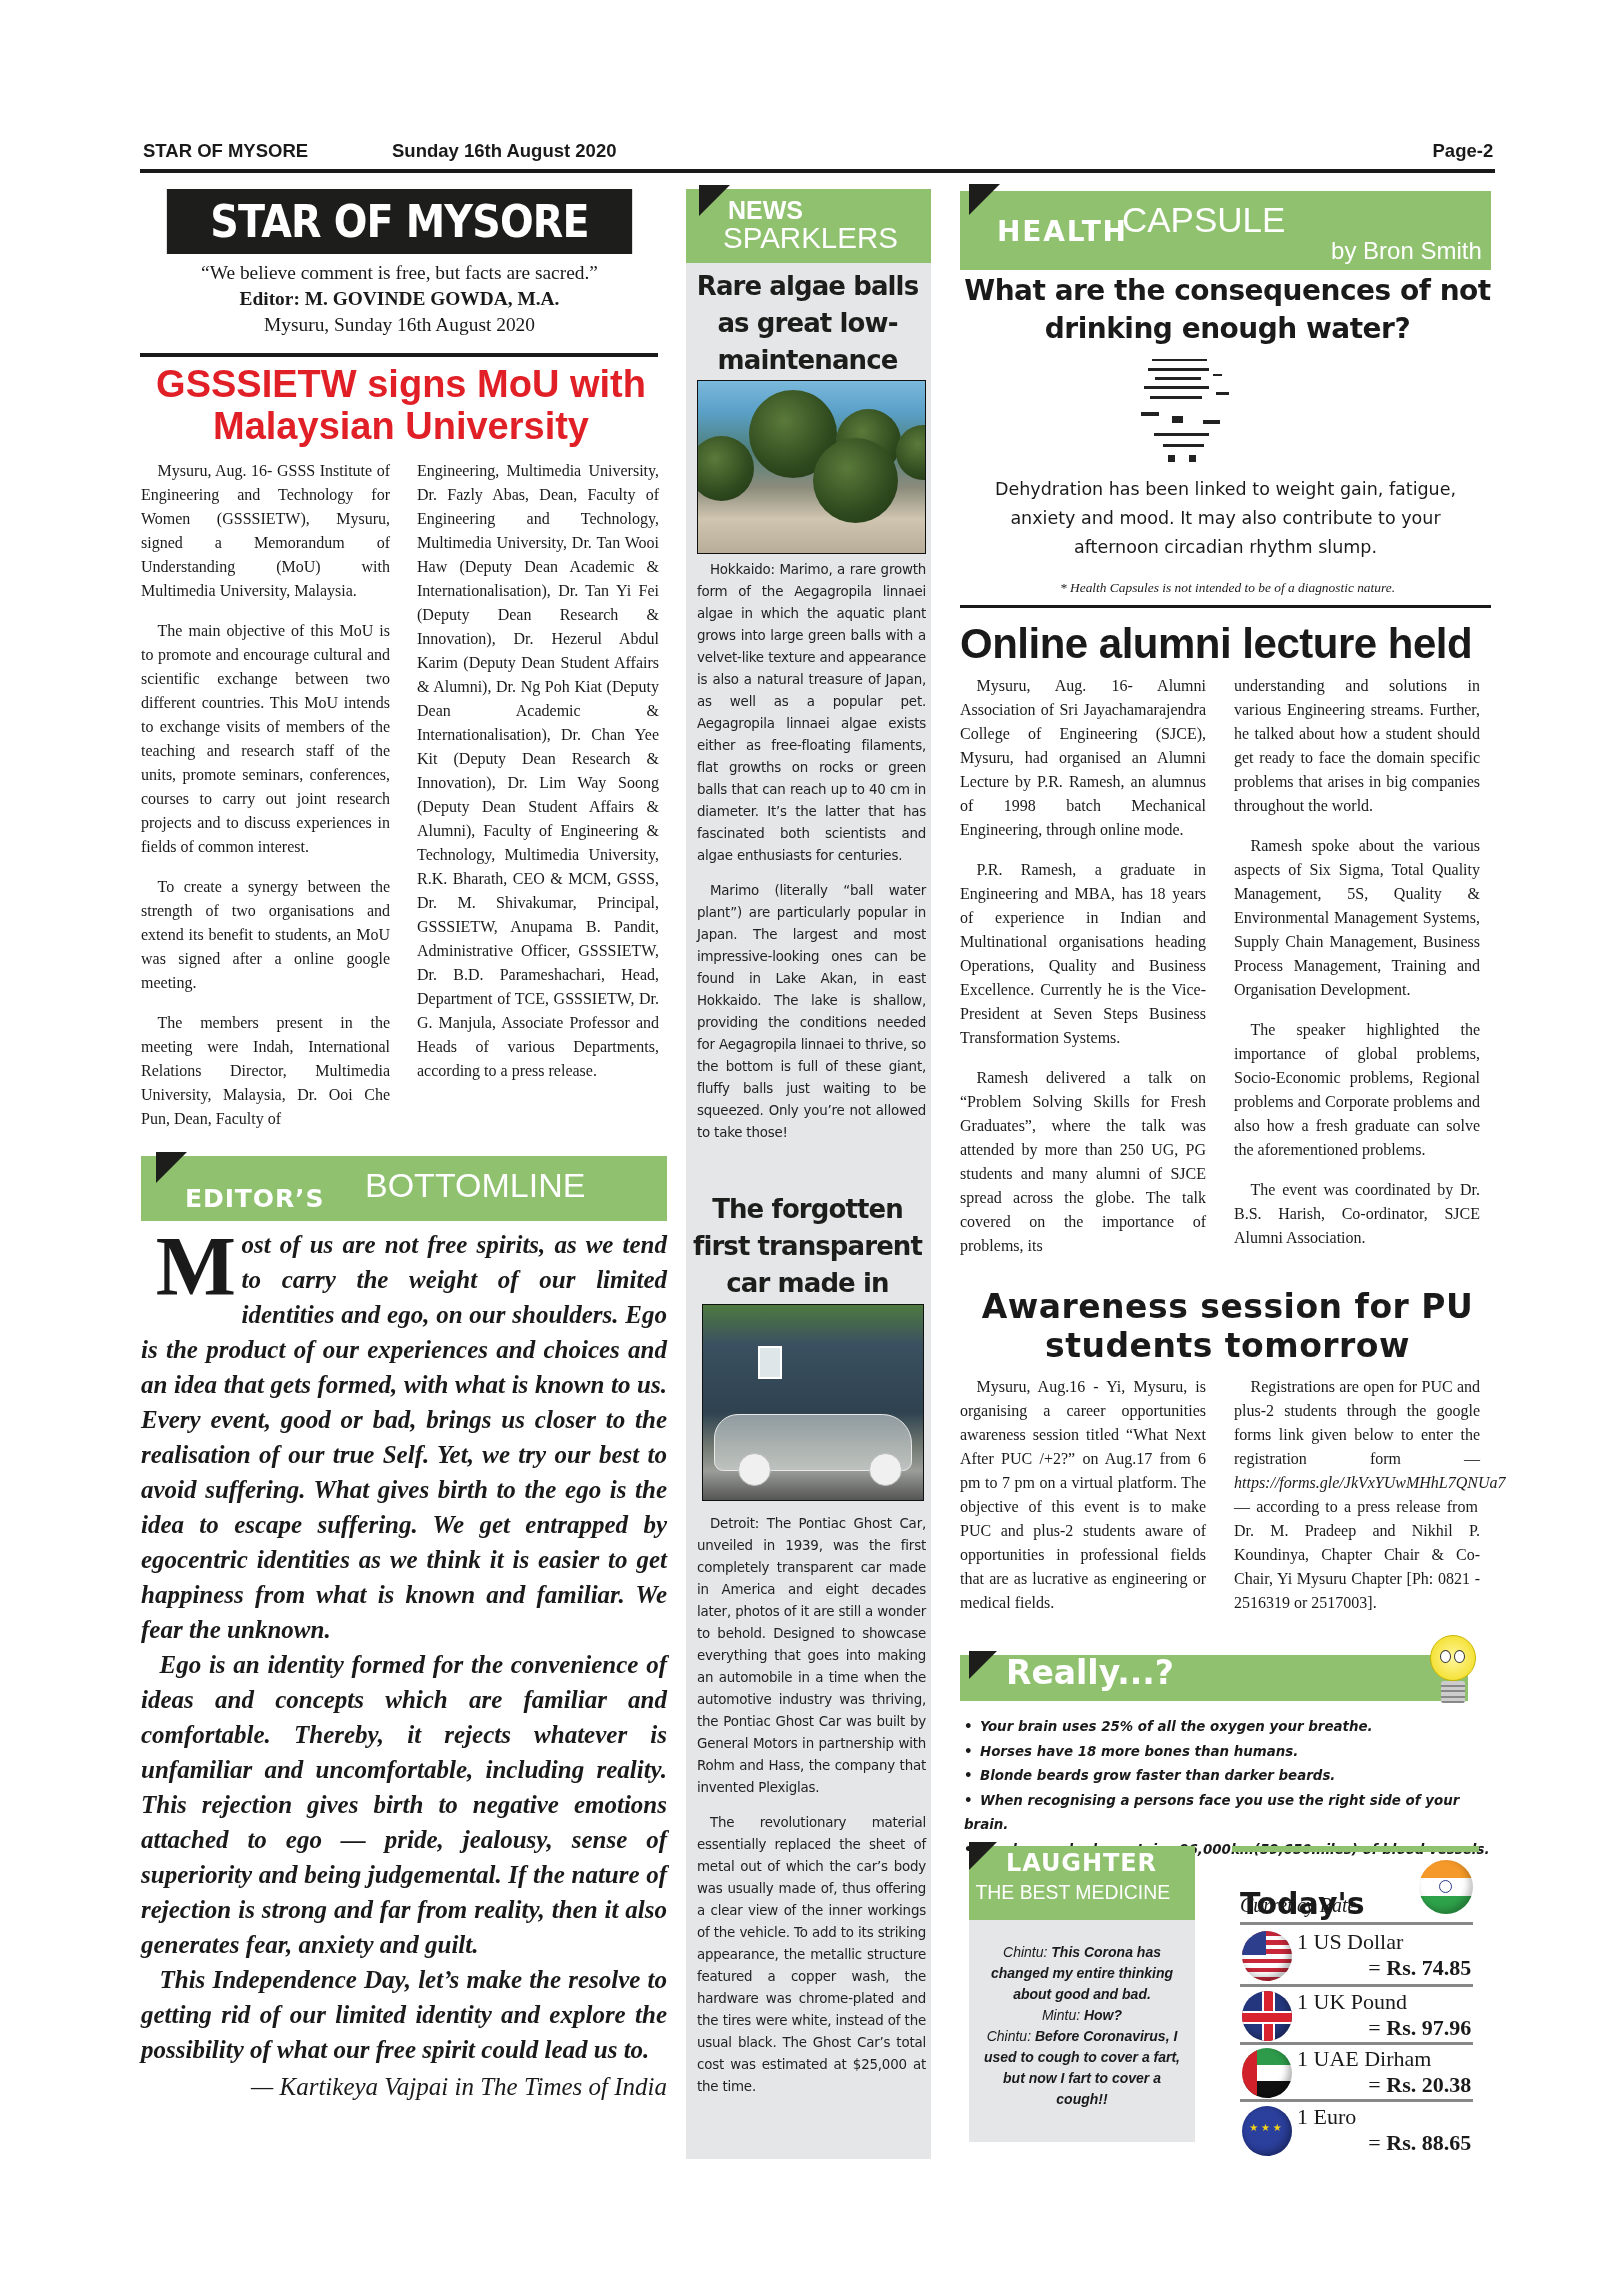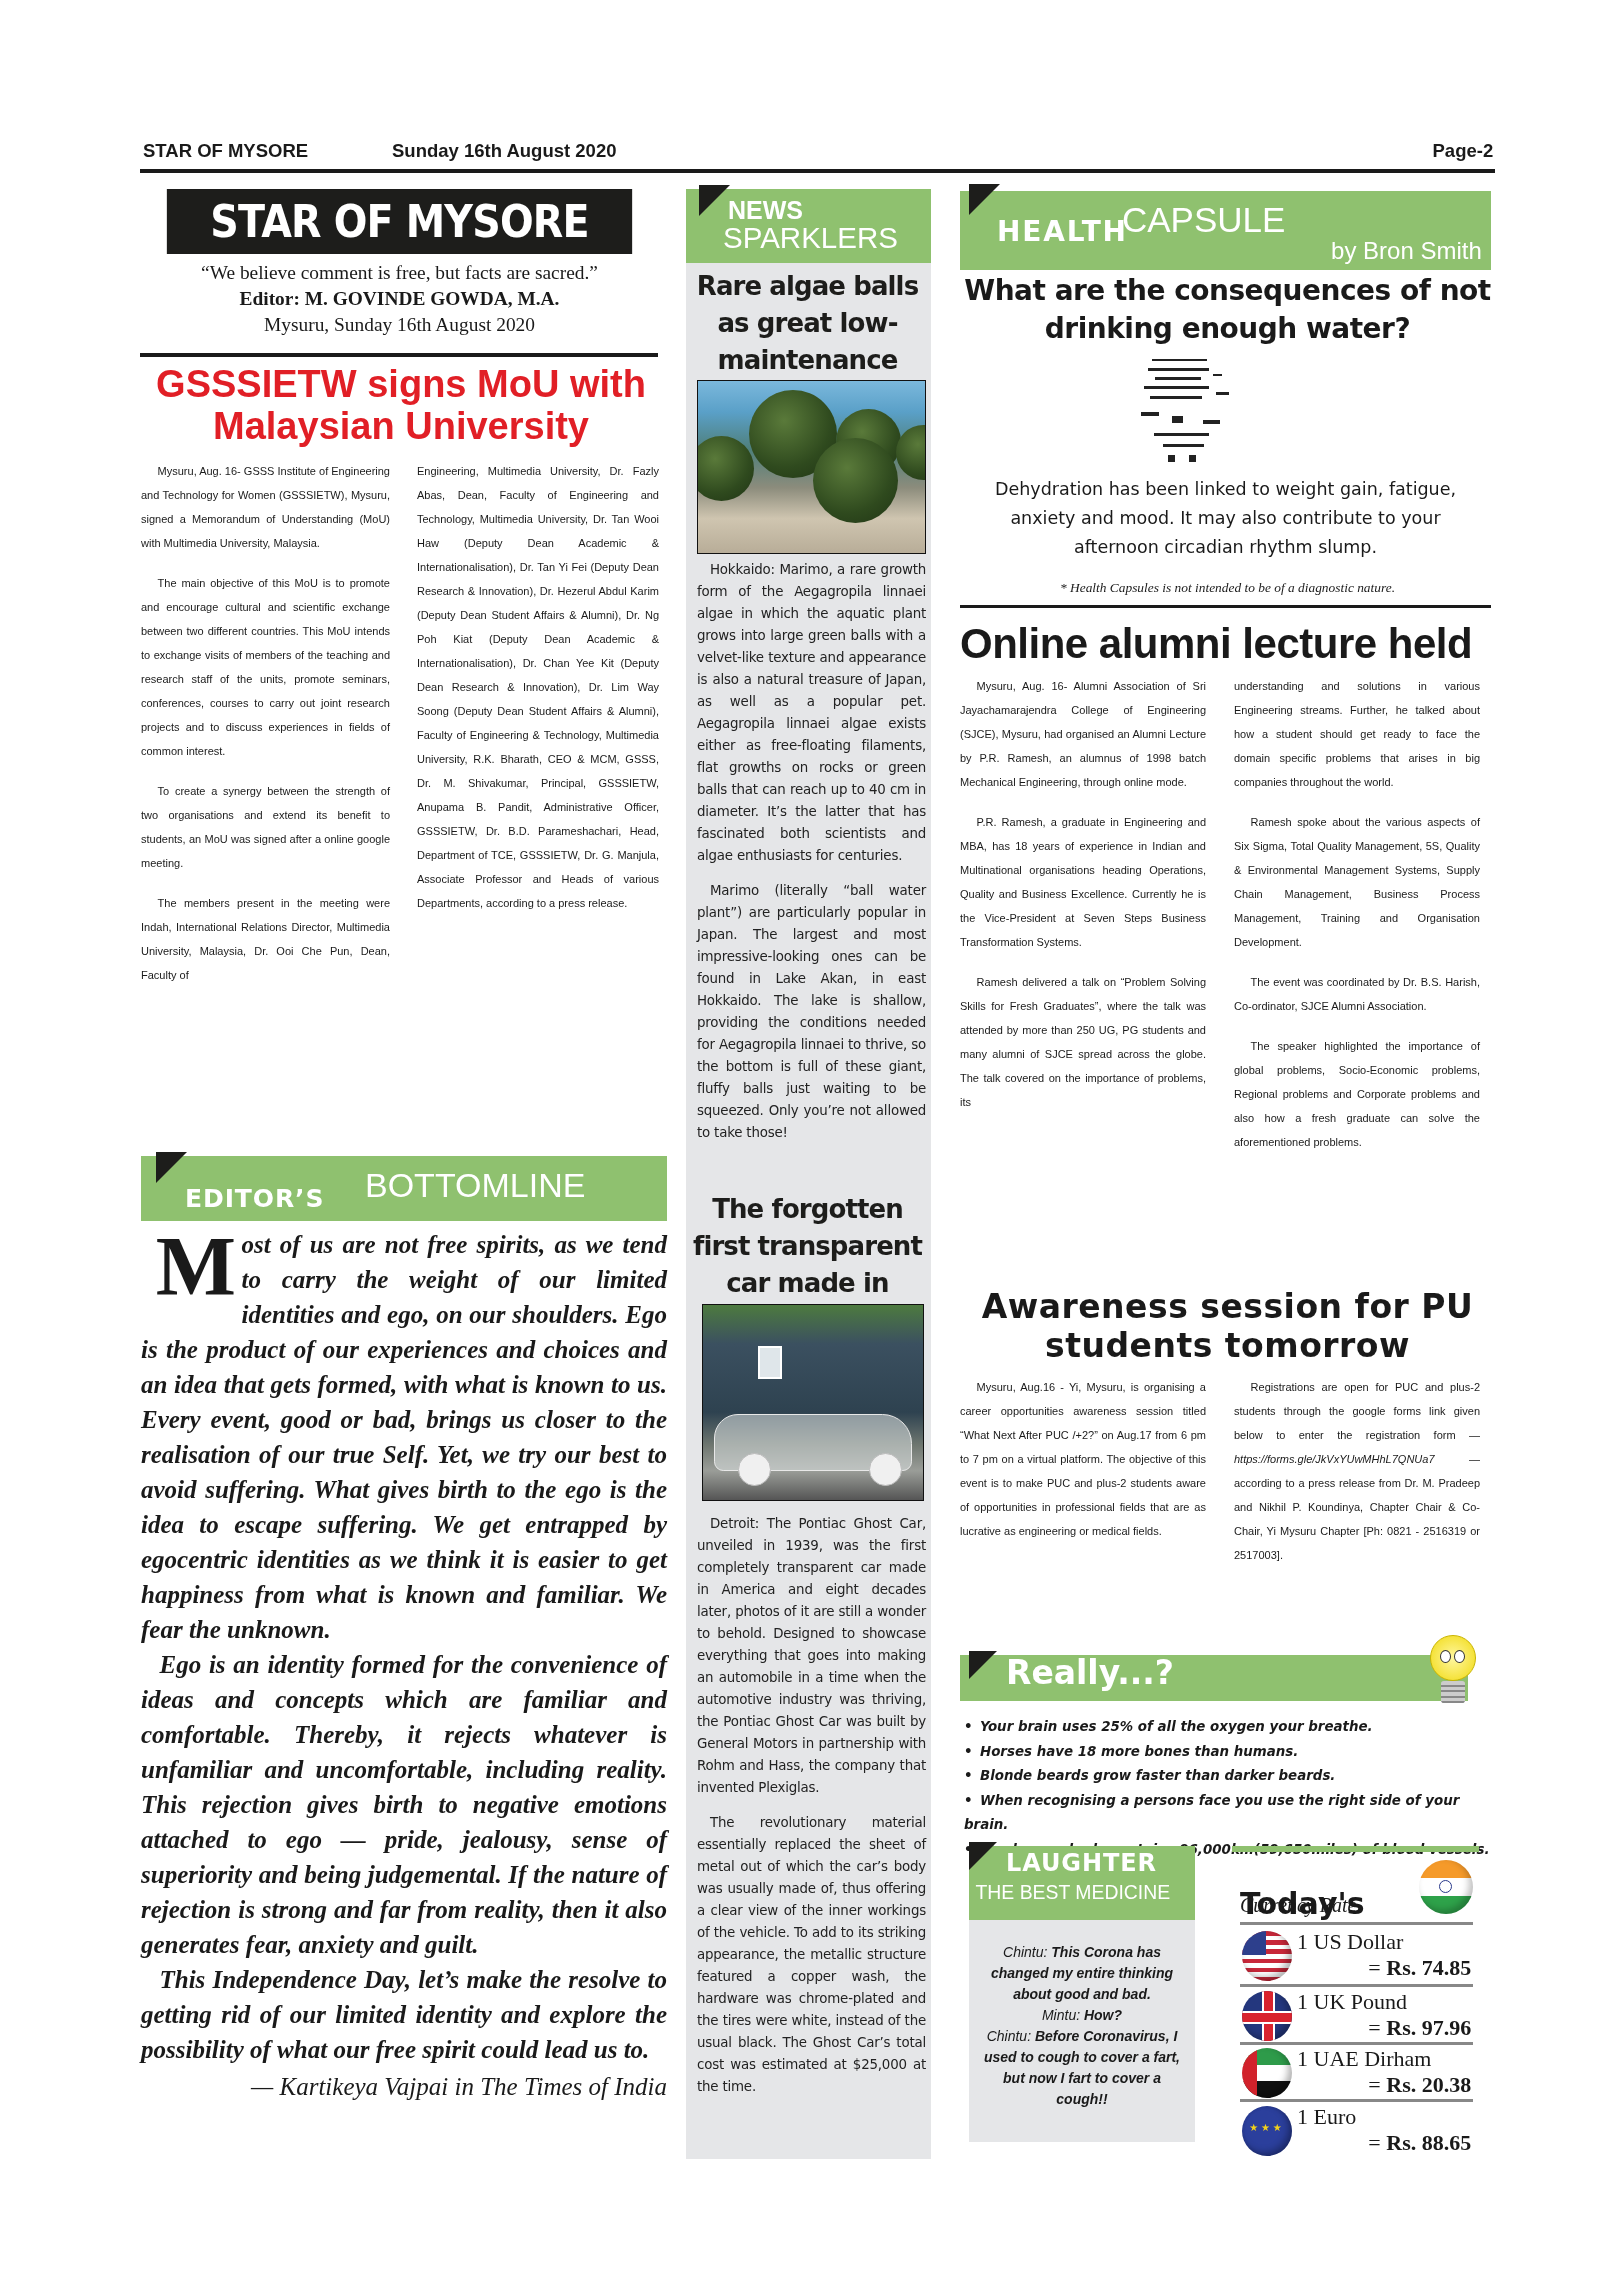--- a/index.html
+++ b/index.html
@@ -18,21 +18,21 @@
   .masthead { left: 141px; top: 189px; width: 517px; height: 65px; background: #1d1d1b; color: #fff; text-align: center;
     font-family: "DejaVu Sans", sans-serif; font-weight: bold; font-size: 44px; letter-spacing: -0.9px; line-height: 65px; transform: scaleX(0.9); transform-origin: center; }
   .masthead-meta { left: 141px; top: 260px; width: 517px; text-align: center; font-family: "Liberation Serif", serif; font-size: 19.4px; line-height: 26px; }
   .masthead-meta .editor { font-weight: bold; }
   .masthead-rule { left: 140px; top: 353px; width: 518px; height: 3.7px; background: #1a1a1a; }
 
   
   .main-headline { left: 138px; top: 363px; width: 526px; text-align: center; color: #e11f26; font-weight: bold; font-size: 38px; line-height: 42px; }
 
   
-  .col-text { font-size: 11px; line-height: 24px; text-align: justify; hyphens: auto; }
+  .col-text { font-size: 16px; line-height: 24px; text-align: justify; hyphens: auto; font-family: Liberation Serif, serif; }
   .col-text p { text-indent: 16.6px; }
   .col-text p + p { margin-top: 16px; }
 
   .mou-col1 { left: 141px; top: 459px; width: 249px; }
   .mou-col2 { left: 417px; top: 459px; width: 242px; }
 
   
   .banner { background: #8fc16f; color: #fff; }
   .corner { position: absolute; width: 0; height: 0; border-top: 31px solid #1d1d1b; border-right: 31px solid transparent; }
 
@@ -234,22 +234,22 @@
 
 <h2 class="abs alumni-headline">Online alumni lecture held</h2>
 <div class="abs col-text al-col1">
   <p>Mysuru, Aug. 16- Alumni Association of Sri Jayachamarajendra College of Engineering (SJCE), Mysuru, had organised an Alumni Lecture by P.R. Ramesh, an alumnus of 1998 batch Mechanical Engineering, through online mode.</p>
   <p>P.R. Ramesh, a graduate in Engineering and MBA, has 18 years of experience in Indian and Multinational organisations heading Operations, Quality and Business Excellence. Currently he is the Vice-President at Seven Steps Business Transformation Systems.</p>
   <p>Ramesh delivered a talk on “Problem Solving Skills for Fresh Graduates”, where the talk was attended by more than 250 UG, PG students and many alumni of SJCE spread across the globe. The talk covered on the importance of problems, its</p>
 </div>
 <div class="abs col-text al-col2">
   <p style="text-indent:0">understanding and solutions in various Engineering streams. Further, he talked about how a student should get ready to face the domain specific problems that arises in big companies throughout the world.</p>
   <p>Ramesh spoke about the various aspects of Six Sigma, Total Quality Management, 5S, Quality &amp; Environmental Management Systems, Supply Chain Management, Business Process Management, Training and Organisation Development.</p>
+  <p>The speaker highlighted the importance of global problems, Socio-Economic problems, Regional problems and Corporate problems and also how a fresh graduate can solve the aforementioned problems.</p>
   <p>The event was coordinated by Dr. B.S. Harish, Co-ordinator, SJCE Alumni Association.</p>
-  <p>The speaker highlighted the importance of global problems, Socio-Economic problems, Regional problems and Corporate problems and also how a fresh graduate can solve the aforementioned problems.</p>
 </div>
 
 <h2 class="abs aware-headline">Awareness session for PU students tomorrow</h2>
 <div class="abs col-text aw-col1">
   <p>Mysuru, Aug.16 - Yi, Mysuru, is organising a career opportunities awareness session titled “What Next After PUC /+2?” on Aug.17 from 6 pm to 7 pm on a virtual platform. The objective of this event is to make PUC and plus-2 students aware of opportunities in professional fields that are as lucrative as engineering or medical fields.</p>
 </div>
 <div class="abs col-text aw-col2">
   <p><span>Registrations are open for PUC and plus-2 students through the google forms link given below to enter the registration form — </span><i>https://forms.gle/JkVxYUwMHhL7QNUa7</i><span> — according to a press release from Dr. M. Pradeep and Nikhil P. Koundinya, Chapter Chair &amp; Co-Chair, Yi Mysuru Chapter [Ph: 0821 - 2516319 or 2517003].</span></p>
 </div>
 

